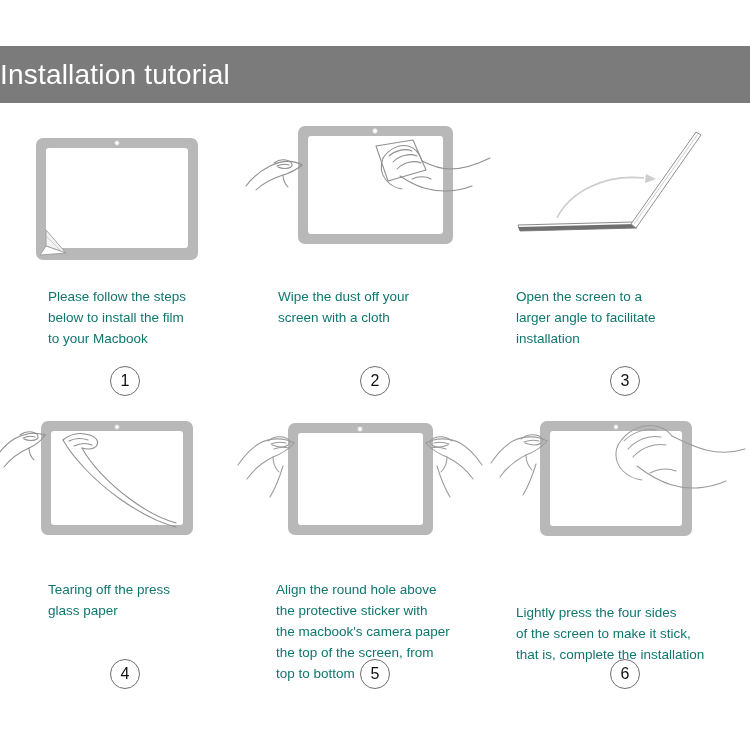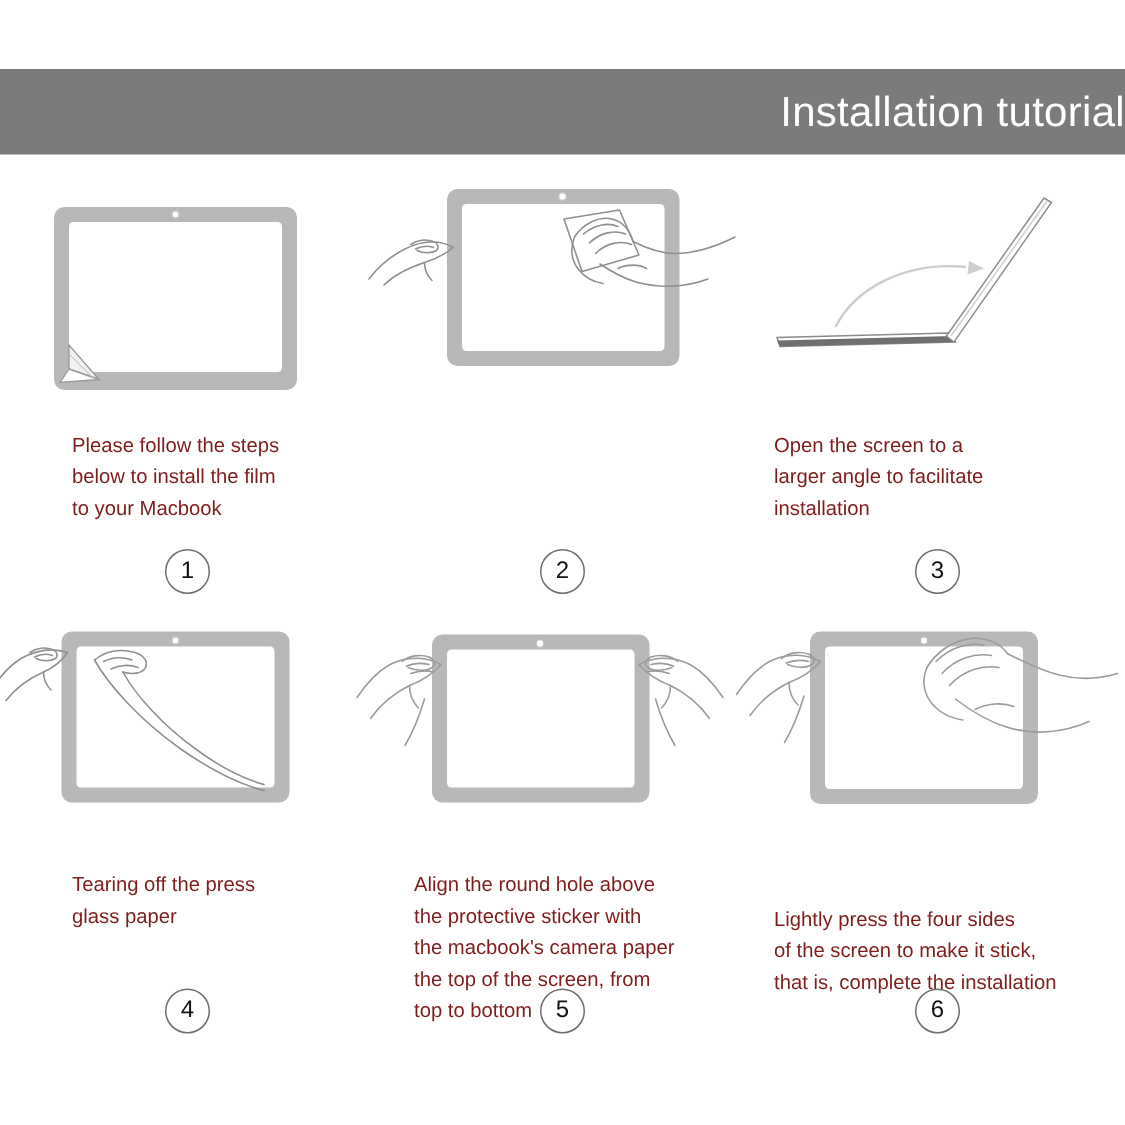--- a/index.html
+++ b/index.html
@@ -18,21 +18,21 @@
   
   .banner {
     position: absolute;
     left: 0;
     top: 46px;
     width: 750px;
     height: 57px;
     background: #7b7b7b;
     display: flex;
     align-items: center;
-    justify-content: flex-end;
+    justify-content: flex-start;
   }
   .banner-title {
     color: #ffffff;
     font-size: 28px;
     font-weight: 400;
     letter-spacing: 0.2px;
     line-height: 1;
   }
 
   
@@ -59,21 +59,21 @@
   }
   .art svg { display: block; overflow: visible; }
 
   .caption {
     position: absolute;
     top: 168px;
     left: 48px;
     width: 205px;
     font-size: 13.5px;
     line-height: 21px;
-    color: #7f1d1d;
+    color: #0f766e;
     white-space: pre-line;
   }
   .cell.c2 .caption { left: 28px; width: 210px; }
   .cell.c3 .caption { left: 16px; width: 215px; }
   .cell.c5 .caption { left: 26px; width: 215px; }
   .cell.c6 .caption { left: 16px; width: 232px; margin-top: 23px; }
 
   .step-badge {
     position: absolute;
     left: 50%;
@@ -145,20 +145,22 @@
           <path d="M139 38 C146 32, 155 30, 162 33"></path>
           <path d="M143 44 C150 37, 160 35, 167 38"></path>
           <path d="M147 51 C154 44, 164 42, 171 45"></path>
           <path d="M172 43 C180 47, 190 51, 200 51 C212 51, 226 47, 240 40"></path>
           <path d="M150 58 C156 62, 164 67, 174 70 C188 74, 206 74, 222 68"></path>
           <path d="M133 40 C130 48, 131 56, 136 62 C140 67, 146 70, 152 71"></path>
           <path d="M162 61 C168 58, 176 58, 181 61"></path>
         </g>
       </svg>
     </div>
+    <div class="caption">Wipe the dust off your
+screen with a cloth</div>
     <div class="step-badge">2</div>
   </div>
 
   <div class="cell c3">
     <div class="art">
       <svg width="250" height="140" viewBox="0 0 250 140">
 
         <path d="M18 107 L133 104 L137 110 L20 113 Z" fill="#ffffff" stroke="#8a8a8a" stroke-width="1"></path>
         <path d="M18 109 L135 106 L137 110 L20 113 Z" fill="#6f6f6f"></path>
 

